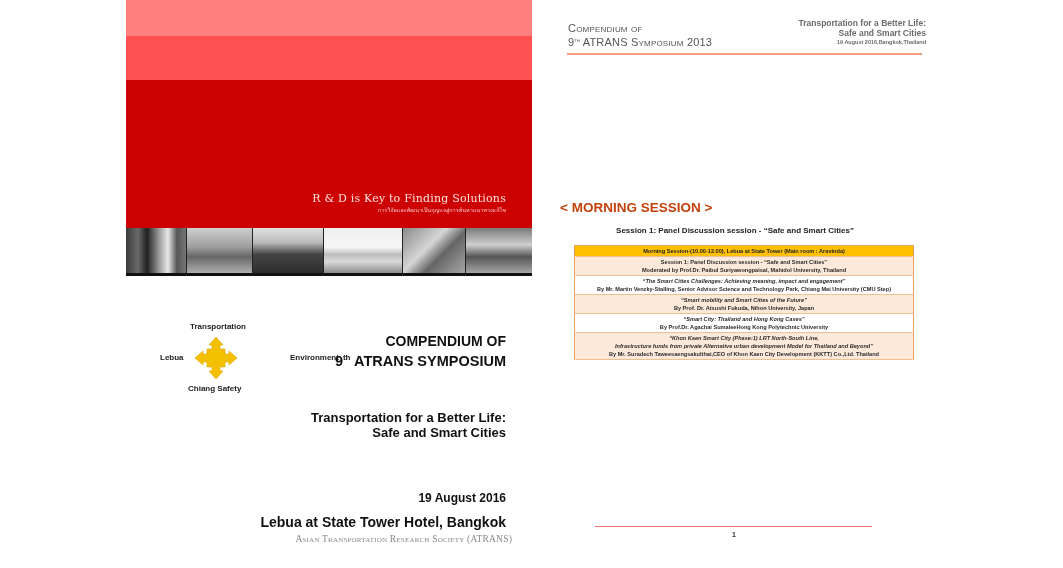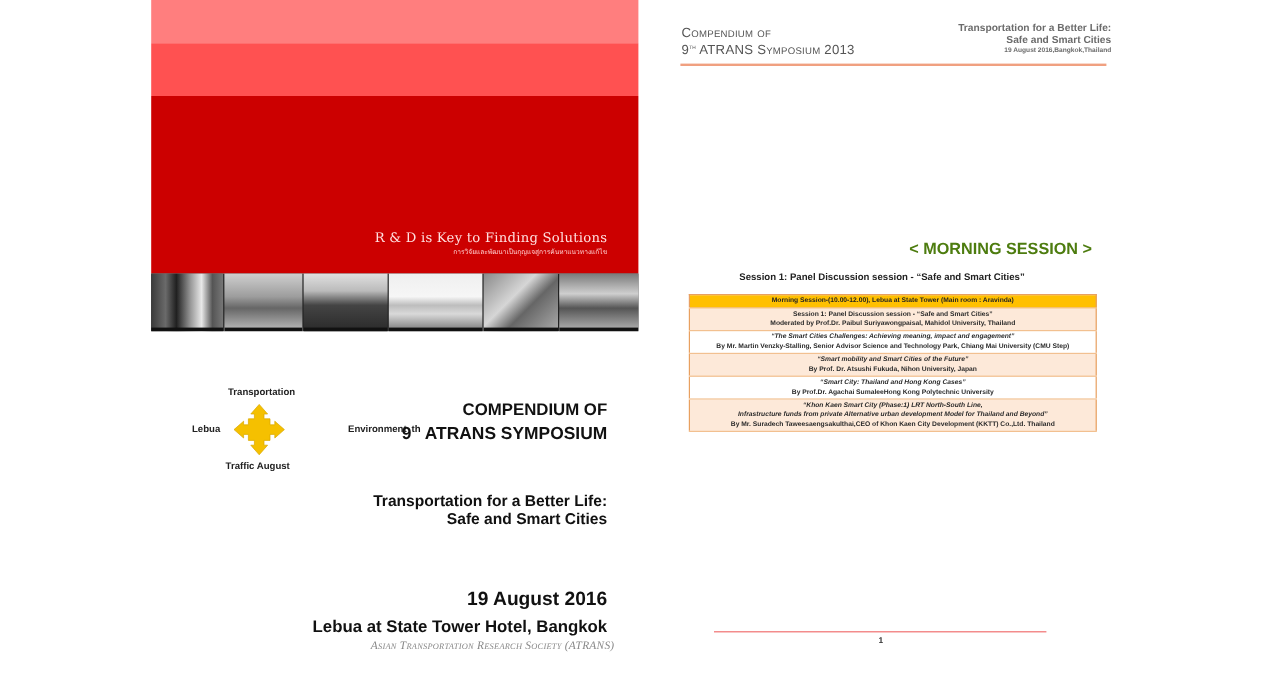--- a/index.html
+++ b/index.html
@@ -31,35 +31,35 @@
     .d-right { left: 102px; top: 35px; margin-left: 40px; }
     .d-bottom { left: 40px; top: 66px; }
     .cross { position: absolute; left: 46px; top: 18px; width: 44px; height: 44px; }
 
     .c-title { position: absolute; right: 26px; top: 333px; text-align: right; font-weight: bold; color: #111; }
     .c-title .l1 { font-size: 14px; line-height: 16px; }
     .c-title .l2 { font-size: 14.5px; line-height: 17px; }
     .c-title sup { font-size: 8px; vertical-align: 6px; }
 
     .c-sub { position: absolute; right: 26px; top: 410px; text-align: right; font-weight: bold; font-size: 13px; line-height: 15px; color: #111; }
-    .c-date { position: absolute; right: 26px; top: 491px; font-weight: bold; font-size: 16px; color: #111; }
+    .c-date { position: absolute; right: 26px; top: 491px; font-weight: bold; font-size: 12px; color: #111; }
     .c-venue { position: absolute; right: 26px; top: 514px; font-weight: bold; font-size: 14px; color: #111; }
-    .c-org { position: absolute; right: 20px; top: 534px; font-family: "Liberation Serif", serif; font-size: 9.5px; color: #888; font-variant: small-caps; letter-spacing: 0.2px; font-style: italic; }
+    .c-org { position: absolute; right: 20px; top: 534px; font-family: "Liberation Serif", serif; font-size: 9.5px; color: #888; font-variant: small-caps; letter-spacing: 0.2px; }
 
     
     .page { position: absolute; left: 560px; top: 0; width: 380px; height: 568px; background: #fff; }
     .hdr-left { position: absolute; left: 8px; top: 22px; color: #555; font-size: 11px; line-height: 12px; font-variant: small-caps; letter-spacing: 0.2px; }
     .hdr-left sup { font-size: 6px; vertical-align: 4px; }
     .hdr-right { position: absolute; right: 14px; top: 18px; text-align: right; color: #6b6b6b; font-weight: bold; }
     .hdr-right .t1 { font-size: 8.5px; line-height: 10px; }
     .hdr-right .t2 { font-size: 8.5px; line-height: 10px; }
     .hdr-right .t3 { font-size: 5.5px; line-height: 8px; }
     .hdr-rule { position: absolute; left: 7px; top: 53px; width: 355px; height: 2px; background: #f0a080; }
 
-    .sess-title { position: absolute; left: 0; width: 350px; top: 200px; text-align: right; font-weight: bold; font-size: 13.5px; color: #4d7c0f; }
+    .sess-title { position: absolute; left: 0; width: 350px; top: 200px; text-align: left; font-weight: bold; font-size: 13.5px; color: #c2410c; }
     .sess-sub { position: absolute; left: 0; width: 350px; top: 226px; text-align: center; font-weight: bold; font-size: 8px; color: #222; }
 
     .prog { position: absolute; left: 14px; top: 245px; width: 340px; border-collapse: collapse; border: 1px solid #e8a060; }
     .prog td { text-align: center; font-size: 5.6px; line-height: 8px; font-weight: bold; color: #2a2a2a; border-bottom: 1px solid #f2c090; padding: 1px 2px; }
     .prog tr.head td { background: #ffc000; height: 11px; color: #222; }
     .prog tr.peach td { background: #fde9d9; }
     .prog tr.white td { background: #ffffff; }
     .prog .it { font-style: italic; }
 
     .foot-rule { position: absolute; left: 35px; top: 526px; width: 277px; height: 1px; background: #f07070; }
@@ -81,21 +81,21 @@
     <div class="photo p3"></div>
     <div class="photo p4"></div>
     <div class="photo p5"></div>
     <div class="photo p6"></div>
   </div>
 
   <div class="diagram">
     <span class="d-label d-top">Transportation</span>
     <span class="d-label d-left">Lebua</span>
     <span class="d-label d-right">Environment</span>
-    <span class="d-label d-bottom">Traffic August</span>
+    <span class="d-label d-bottom">Chiang Safety</span>
     <svg class="cross" viewBox="0 0 44 44">
       <polygon points="22,1 29,9 26,9 26,13 31,13 31,18 35,18 35,15 43,22 35,29 35,26 31,26 31,31 26,31 26,35 29,35 22,43 15,35 18,35 18,31 13,31 13,26 9,26 9,29 1,22 9,15 9,18 13,18 13,13 18,13 18,9 15,9" fill="#f5c000" stroke="#d9a800" stroke-width="0.6"></polygon>
     </svg>
   </div>
 
   <div class="c-title">
     <div class="l1">COMPENDIUM OF</div>
     <div class="l2"><span>9</span><sup>th</sup><span> ATRANS SYMPOSIUM</span></div>
   </div>
 

